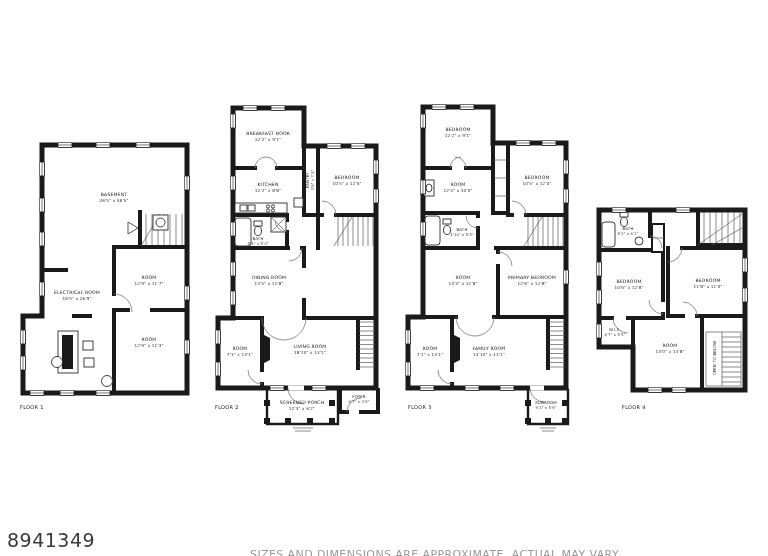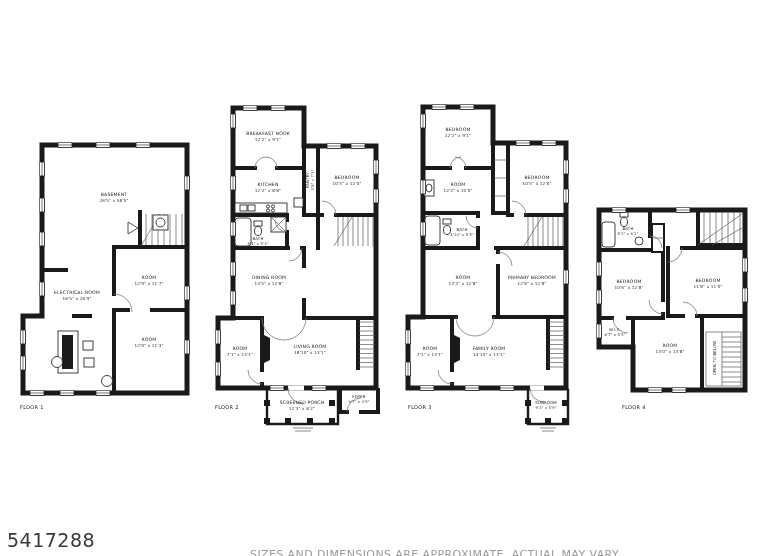--- a/index.html
+++ b/index.html
@@ -289,16 +289,16 @@
     <text class="rm" x="708" y="282"><tspan x="708" dy="0">BEDROOM</tspan><tspan class="dim" x="708" dy="5.6">11'8" x 11'0"</tspan></text>
     <text class="rm sm" x="615" y="331"><tspan x="615" dy="0">W.I.C.</tspan><tspan class="dim" x="615" dy="4.6">6'7" x 5'5"</tspan></text>
     <text class="rm" x="670" y="347"><tspan x="670" dy="0">ROOM</tspan><tspan class="dim" x="670" dy="5.6">13'0" x 13'8"</tspan></text>
     <g transform="rotate(-90 714 358)">
           <text class="rm sm" x="714" y="360">OPEN TO BELOW</text>
         </g>
     <text class="fl" x="622" y="409">FLOOR 4</text>
   </g>
 </svg>
 
-<div class="listing-id">5417288</div>
+<div class="listing-id">8941349</div>
 <div class="disclaimer">SIZES AND DIMENSIONS ARE APPROXIMATE. ACTUAL MAY VARY.</div>
 
 </div>
 
 </body></html>

